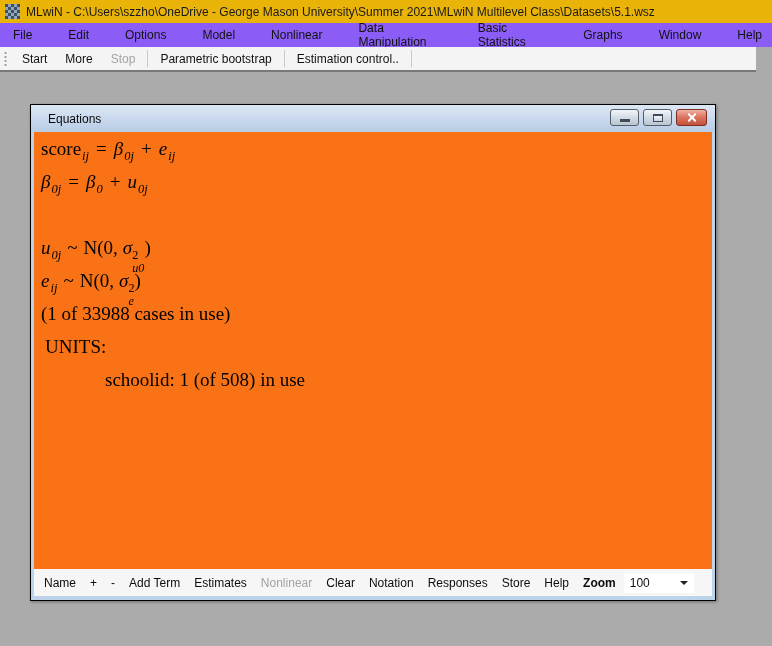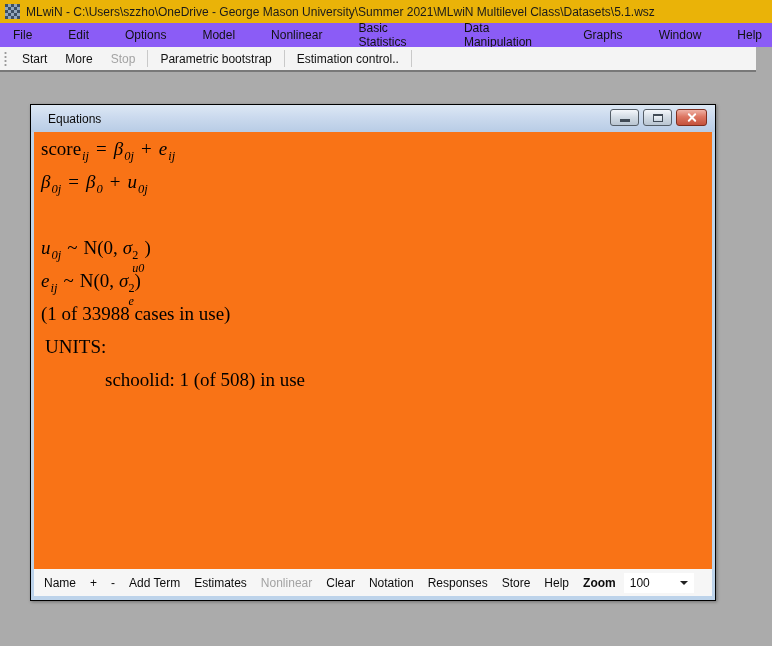--- a/index.html
+++ b/index.html
@@ -148,22 +148,22 @@
   <div class="app-icon"></div>
   <div class="title-text">MLwiN - C:\Users\szzho\OneDrive - George Mason University\Summer 2021\MLwiN Multilevel Class\Datasets\5.1.wsz</div>
 </div>
 
 <div class="menubar">
   <div class="menu-item">File</div>
   <div class="menu-item">Edit</div>
   <div class="menu-item">Options</div>
   <div class="menu-item">Model</div>
   <div class="menu-item">Nonlinear</div>
+  <div class="menu-item">Data Manipulation</div>
   <div class="menu-item">Basic Statistics</div>
-  <div class="menu-item">Data Manipulation</div>
   <div class="menu-item">Graphs</div>
   <div class="menu-item">Window</div>
   <div class="menu-item">Help</div>
 </div>
 
 <div class="toolbar">
   <div class="tb-grip"></div>
   <div class="tb-btn">Start</div>
   <div class="tb-btn">More</div>
   <div class="tb-btn disabled">Stop</div>

